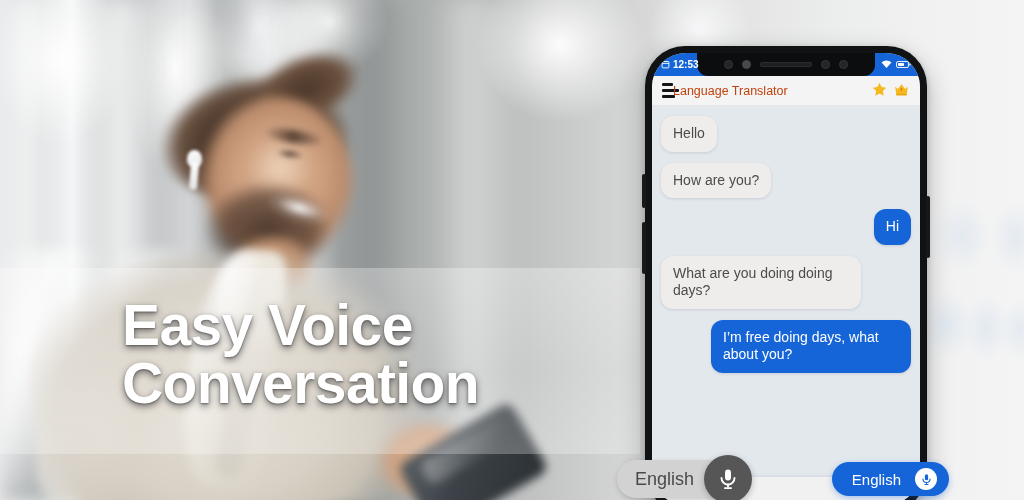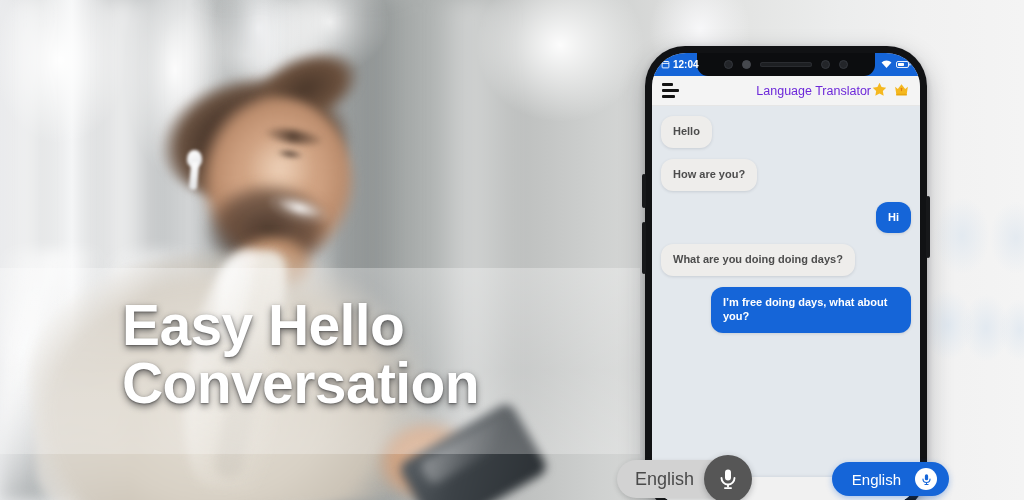--- a/index.html
+++ b/index.html
@@ -244,39 +244,38 @@
     height:30px; background:#f4f4f4;
     display:flex; align-items:center; padding:0 10px;
     border-bottom:1px solid #e6e6e6;
   }
   #hamburger { width:17px; display:flex; flex-direction:column; gap:3px; cursor:pointer; }
   #hamburger span { height:3px; background:#141414; border-radius:1px; }
   #hamburger span:nth-child(1){ width:11px; }
   #hamburger span:nth-child(2){ width:17px; }
   #hamburger span:nth-child(3){ width:13px; }
   #appbar-title {
-    flex:1; text-align:right; font-size:12.5px; color:#6d28d9; font-weight:400;
+    flex:1; text-align:left; font-size:12.5px; color:#c2410c; font-weight:400;
     margin-left:-6px;
   }
   #appbar-actions { display:flex; align-items:center; gap:5px; font-size:17px; line-height:1; }
 
   
   #chat {
     position:absolute; left:0; right:0; top:53px; bottom:0;
     background:#e3e8ed; padding:10px 9px 0 9px;
     display:flex; flex-direction:column; gap:11px;
   }
   .row { display:flex; }
   .row.in  { justify-content:flex-start; }
   .row.out { justify-content:flex-end; }
   .bubble {
     max-width:80%; border-radius:12px; padding:9px 12px;
-    font-size:11px; line-height:1.25;
+    font-size:14px; line-height:1.25;
     box-shadow:0 1px 3px rgba(60,70,85,.16);
-    font-weight:bold;
   }
   .bubble.in  { background:#eeedeb; color:#4c4c4c; }
   .bubble.out { background:#1565d8; color:#ffffff; }
 
   
   #lang-controls {
     position:absolute; left:-28px; right:-22px; bottom:14px;
     display:flex; align-items:center; justify-content:space-between;
     z-index:8;
   }
@@ -333,40 +332,40 @@
   <div class="pbit" id="shirt"></div>
   <div class="pbit" id="strap"></div>
   <div class="pbit" id="hand"></div>
   <div class="pbit" id="phone-held"></div>
   <div class="pbit" id="phone-held-gloss"></div>
 </div>
 
 <div id="light-band"></div>
 
 <h1 id="headline">
-  <span class="l1">Easy Hello</span>
+  <span class="l1">Easy Voice</span>
   <span class="l2">Conversation</span>
 </h1>
 
 <div id="phone">
   <div id="phone-side-btn"></div>
   <div id="phone-side-btn2"></div>
   <div id="phone-side-btn3"></div>
 
   <div id="screen">
 
     <div id="statusbar">
       <div id="status-left">
         <span class="sb-icon">
           <svg width="9" height="9" viewBox="0 0 24 24" fill="none" stroke="#fff" stroke-width="2.4">
             <rect x="3" y="4" width="18" height="17" rx="2"></rect>
               <path d="M3 9h18"></path>
           </svg>
         </span>
-        <span>12:04</span>
+        <span>12:53</span>
       </div>
 
       <div id="notch">
         <span class="cam"></span>
         <span class="cam solid"></span>
         <span id="speaker"></span>
         <span class="cam"></span>
         <span class="cam"></span>
       </div>
 

